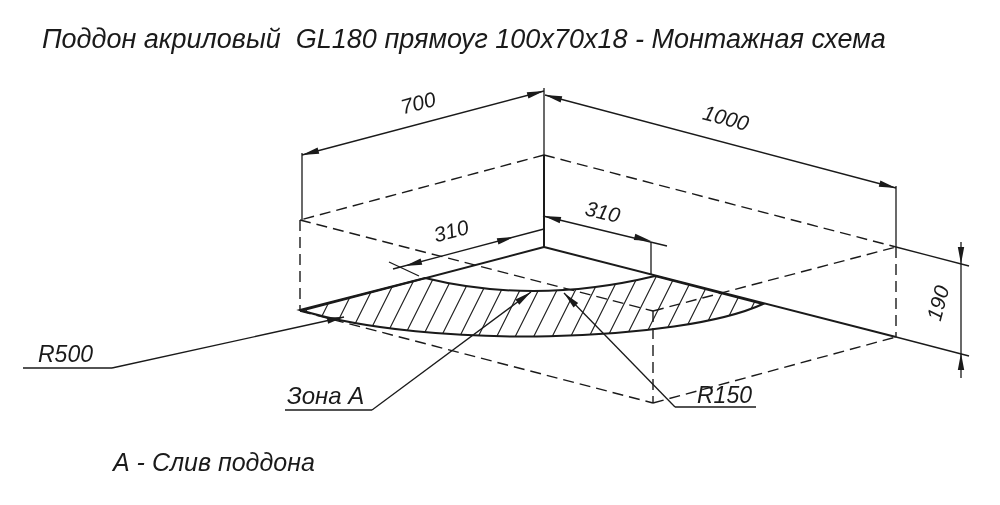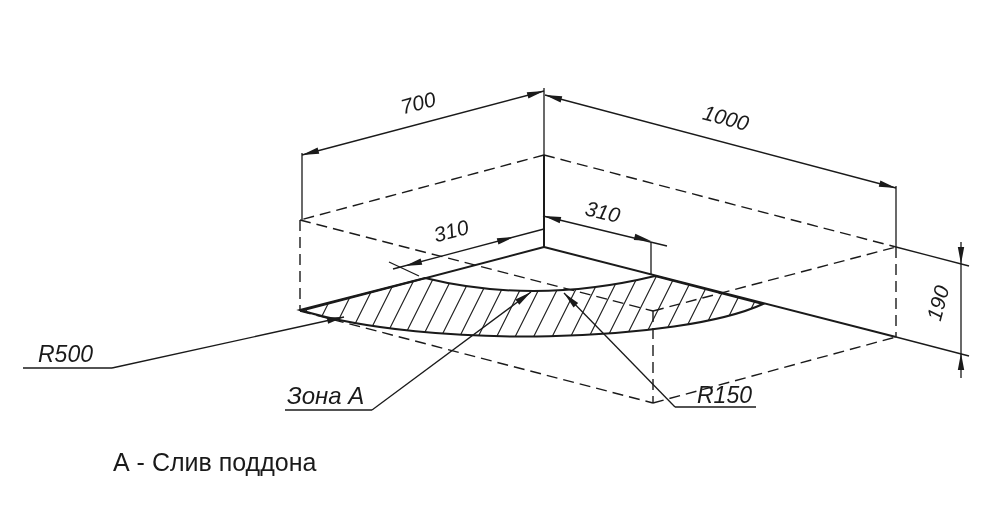--- a/index.html
+++ b/index.html
@@ -1,27 +1,28 @@
 <!DOCTYPE html>
 <html><head>
 <meta charset="utf-8">
 <style>
   html,body{margin:0;padding:0;background:#fff;}
   #stage{position:relative;width:1000px;height:505px;background:#ffffff;overflow:hidden;
          font-family:"Liberation Sans", sans-serif;}
   #title{position:absolute;left:42px;top:24px;width:900px;font-size:27px;font-style:italic;
          color:#1a1a1a;letter-spacing:0px;white-space:pre;}
-  #legend{position:absolute;left:113px;top:448px;font-size:25px;color:#1a1a1a;text-align:right;}
+  #legend{position:absolute;left:113px;top:448px;font-size:25px;font-style:italic;color:#1a1a1a;text-align:right;}
   svg{position:absolute;left:0;top:0;}
   text.dwg{font-family:"Liberation Sans", sans-serif;font-style:italic;fill:#1a1a1a;}
 </style>
 </head>
 <body>
 
 <div id="stage">
+  <div id="title">Поддон акриловый  GL180 прямоуг 100x70x18 - Монтажная схема</div>
   <svg id="cad" width="1000" height="505" viewBox="0 0 1000 505">
       <defs>
         <clipPath id="bandClip">
           <path d="M 300,310 L 425,278 Q 535,305 655,276 L 763,304 C 680,342 430,350 300,310 Z"></path>
         </clipPath>
       </defs>
       <line x1="262" y1="362" x2="310" y2="266" stroke="#1a1a1a" stroke-width="1.1" clip-path="url(#bandClip)"></line>
       <line x1="280.5" y1="362" x2="328.5" y2="266" stroke="#1a1a1a" stroke-width="1.1" clip-path="url(#bandClip)"></line>
       <line x1="299" y1="362" x2="347" y2="266" stroke="#1a1a1a" stroke-width="1.1" clip-path="url(#bandClip)"></line>
       <line x1="317.5" y1="362" x2="365.5" y2="266" stroke="#1a1a1a" stroke-width="1.1" clip-path="url(#bandClip)"></line>

